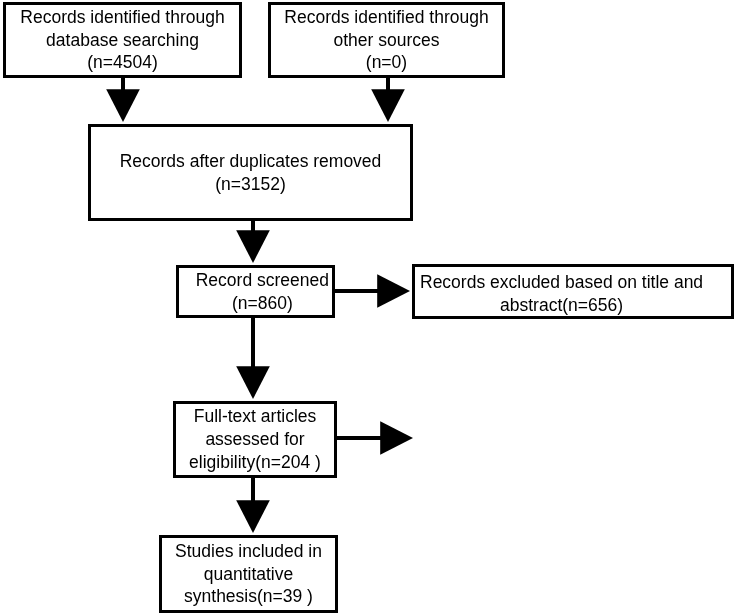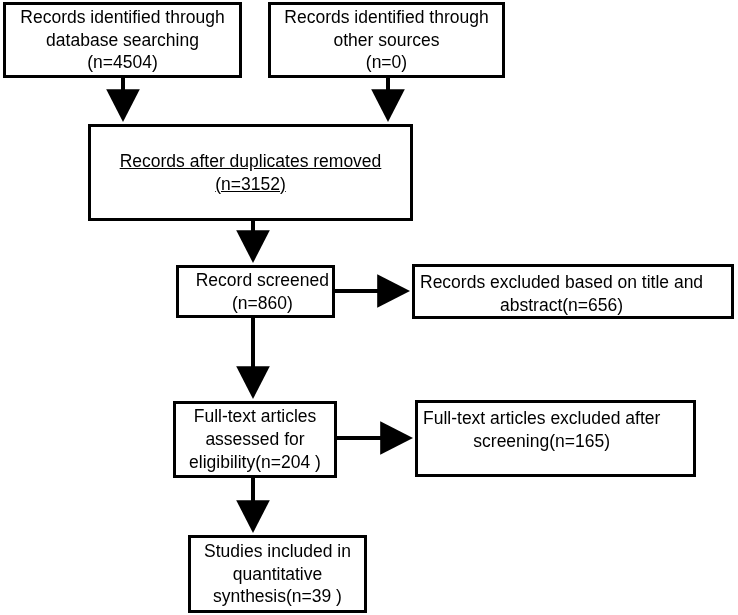--- a/index.html
+++ b/index.html
@@ -46,26 +46,26 @@
     align-items: flex-start;
     justify-content: flex-start;
   }
   .left-text .box-text {
     text-align: center;
     padding: 4px 4px 0 5px;
   }
   
   #box-db-search      { left: 3px;   top: 2px;   width: 239px; height: 76px; }
   #box-other-sources  { left: 268px; top: 2px;   width: 237px; height: 76px; }
-  #box-duplicates     { left: 88px;  top: 124px; width: 325px; height: 97px; text-decoration: underline; }
+  #box-duplicates     { left: 88px;  top: 124px; width: 325px; height: 97px; }
   #box-screened       { left: 176px; top: 265px; width: 159px; height: 53px; justify-content: flex-end; }
   #box-excluded-title { left: 412px; top: 264px; width: 322px; height: 55px; }
   #box-fulltext       { left: 173px; top: 401px; width: 164px; height: 77px; }
   #box-excluded-full  { left: 415px; top: 400px; width: 281px; height: 77px; }
-  #box-included       { left: 188px; top: 535px; width: 179px; height: 78px; }
+  #box-included       { left: 159px; top: 535px; width: 179px; height: 78px; }
 </style>
 </head>
 <body>
 
 <div id="diagram-root">
 
   <svg class="flow-svg" viewBox="0 0 738 615" aria-hidden="true">
     <defs>
       <marker id="arrowhead" markerWidth="9" markerHeight="9" refX="7.2" refY="4.5" orient="auto" markerUnits="strokeWidth">
         <path d="M 0 0.3 L 8.2 4.5 L 0 8.7 z" fill="#000000"></path>
@@ -127,24 +127,20 @@
     <span class="box-text">Records excluded based on title and
 abstract(n=656)</span>
   </div>
 
   <div class="flow-box center-text" id="box-fulltext">
     <span class="box-text">Full-text articles
 assessed for
 eligibility(n=204 )</span>
   </div>
 
-  <div class="flow-box left-text" id="box-excluded-full">
-    <span class="box-text">Full-text articles excluded after
-screening(n=165)</span>
-  </div>
 
   <div class="flow-box center-text" id="box-included">
     <span class="box-text">Studies included in
 quantitative
 synthesis(n=39 )</span>
   </div>
 
 </div>
 
 </body></html>

